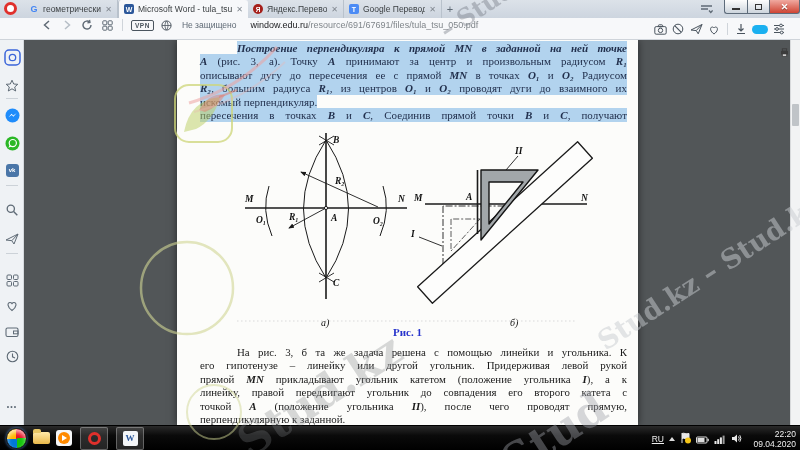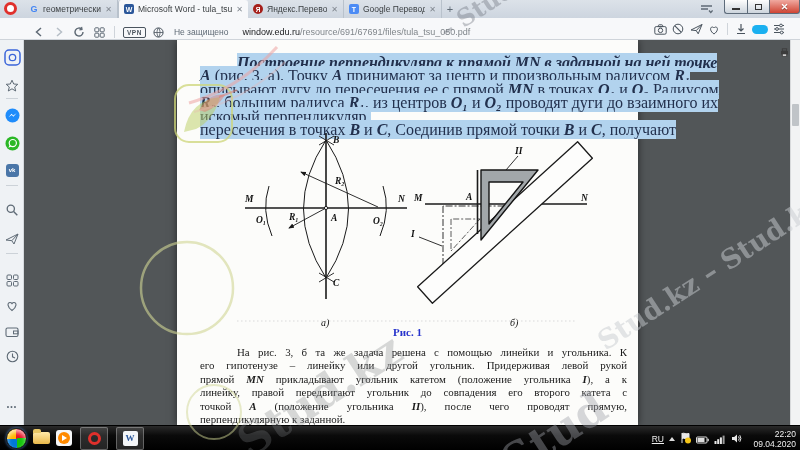--- a/index.html
+++ b/index.html
@@ -20,21 +20,21 @@
   .newtab{width:16px;height:18px;display:flex;align-items:center;justify-content:center;font-size:11px;color:#5f6a75;}
   .tabbar-right{position:absolute;right:0;top:0;height:18px;display:flex;align-items:flex-start;}
   .tabmenu{width:20px;height:16px;display:flex;align-items:center;justify-content:center;margin-right:8px;margin-top:1px;}
   .winbtn{height:14px;box-sizing:border-box;border:1px solid #5d6b7a;border-top:none;display:flex;align-items:center;justify-content:center;background:linear-gradient(#fdfdfd,#ccd4dc);}
   .winbtn-min{width:23px;border-radius:0 0 0 3px;border-right:none;}
   .winbtn-max{width:23px;}
   .winbtn-close{width:30px;background:linear-gradient(#f0a9a0,#cf4433);border-left:none;border-radius:0 0 3px 0;color:#fff;font-size:9px;font-weight:bold;text-shadow:0 1px 1px rgba(0,0,0,.4);}
   .minglyph{width:8px;height:2px;background:#333;margin-top:4px;}
   .maxglyph{width:7px;height:6px;border:1.5px solid #333;box-sizing:border-box;}
   
-  .addressbar{position:absolute;left:0;top:18px;width:800px;height:22px;background:#f7f8fa;border-bottom:1px solid #cfd4da;box-sizing:border-box;display:flex;align-items:flex-end;z-index:9;}
+  .addressbar{position:absolute;left:0;top:18px;width:800px;height:22px;background:#f7f8fa;border-bottom:1px solid #cfd4da;box-sizing:border-box;display:flex;align-items:flex-start;z-index:9;padding-left:8px;}
   .addr-left{display:flex;align-items:center;gap:6px;padding-left:32px;}
   .aicon{width:14px;height:14px;display:flex;align-items:center;justify-content:center;}
   .vsep{width:1px;height:12px;background:#cfd4da;margin:0 2px;}
   .vpn-badge{font-size:6.5px;font-weight:bold;color:#4a545e;border:1px solid #4a545e;border-radius:2px;padding:1px 3px;letter-spacing:.5px;}
   .sec-text{font-size:8.5px;color:#5f6a75;margin-left:2px;}
   .url{font-size:9px;margin-left:8px;white-space:nowrap;}
   .url .domain{color:#202124;}
   .url .path{color:#80868b;}
   .addr-right{position:absolute;right:14px;top:0;height:22px;display:flex;align-items:center;gap:4px;}
   .pill{width:16px;height:9px;border-radius:5px;background:#1ab0f0;}
@@ -45,21 +45,21 @@
   .vkbox{width:13px;height:13px;background:#4a76a8;border-radius:3px;color:#fff;font-size:6px;font-weight:bold;display:flex;align-items:center;justify-content:center;}
   .dots{color:#5f6b76;font-size:7px;letter-spacing:1px;}
   
   .pdf-area{position:absolute;left:24px;top:40px;right:0;bottom:25px;background:#525658;z-index:5;}
   .page{position:absolute;left:153px;top:0;width:461px;bottom:0;background:#fcfcfa;box-shadow:0 0 8px rgba(0,0,0,.55);}
   .scroll-strip{position:absolute;right:0;top:0;width:10px;bottom:0;background:#f2f3f4;border-left:1px solid #d8dadc;box-sizing:border-box;}
   .thumb{position:absolute;left:1px;top:64px;width:7px;height:22px;background:#c0c4c8;border-radius:1px;}
   .print-ic{position:absolute;right:11px;top:3px;}
   
   .para{position:absolute;left:23px;width:427px;font-family:"Liberation Serif","DejaVu Serif",serif;}
-  .para1{top:16px;font-size:16px;color:#22304d;}
+  .para1{top:2px;font-size:11px;color:#22304d;}
   .para2{top:306px;font-size:10.9px;color:#1b1b1b;}
   .tline{height:13.4px;line-height:13.4px;text-align:justify;text-align-last:justify;white-space:nowrap;}
   .tline.last{text-align-last:left;}
   .tline.indent{text-indent:37px;}
   .hl{background:#b2d3ee;padding:1px 0;}
   .fig-caption{position:absolute;top:286px;left:0;width:100%;text-align:center;font-family:"Liberation Serif","DejaVu Serif",serif;font-size:11px;font-weight:bold;color:#2633cc;}
   .figsvg{position:absolute;left:0;top:0;width:461px;height:385px;}
   .lbl{font-family:"Liberation Serif","DejaVu Serif",serif;font-style:italic;font-weight:bold;font-size:9.5px;fill:#111;}
   .cap{font-family:"Liberation Serif","DejaVu Serif",serif;font-style:italic;font-size:10px;fill:#111;}
   

